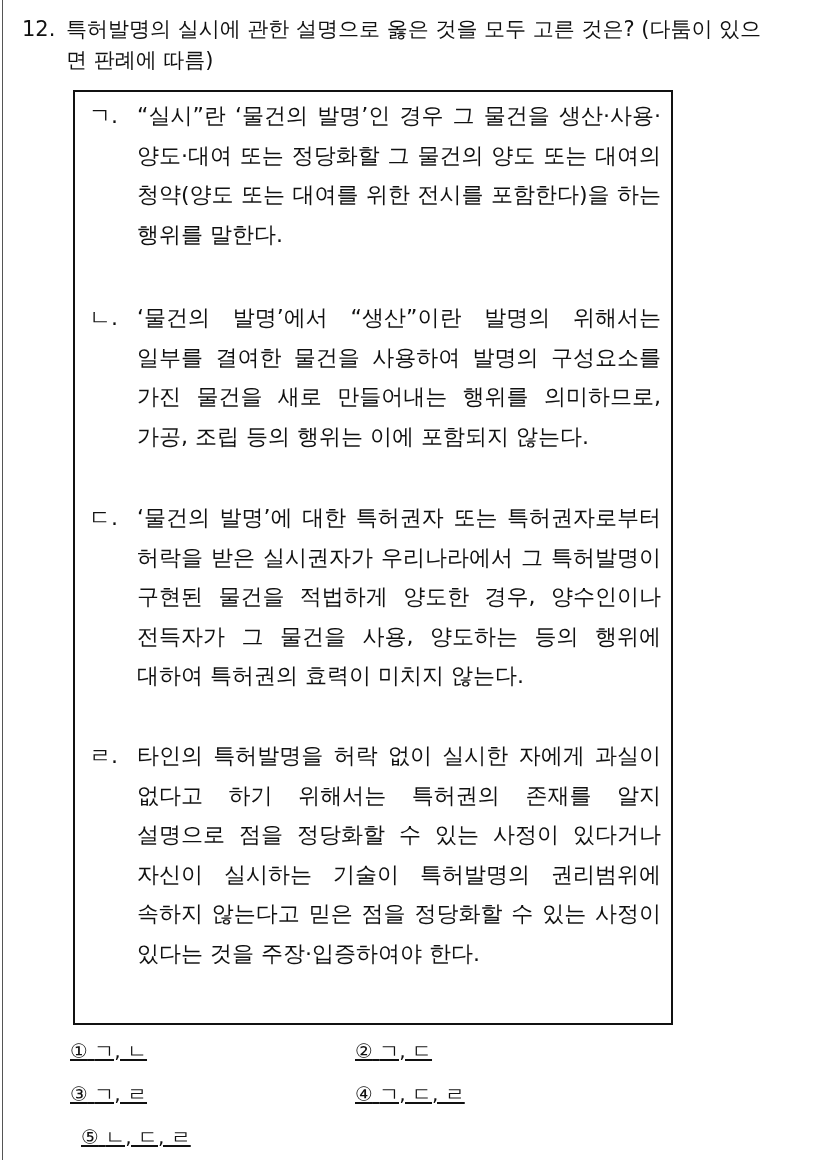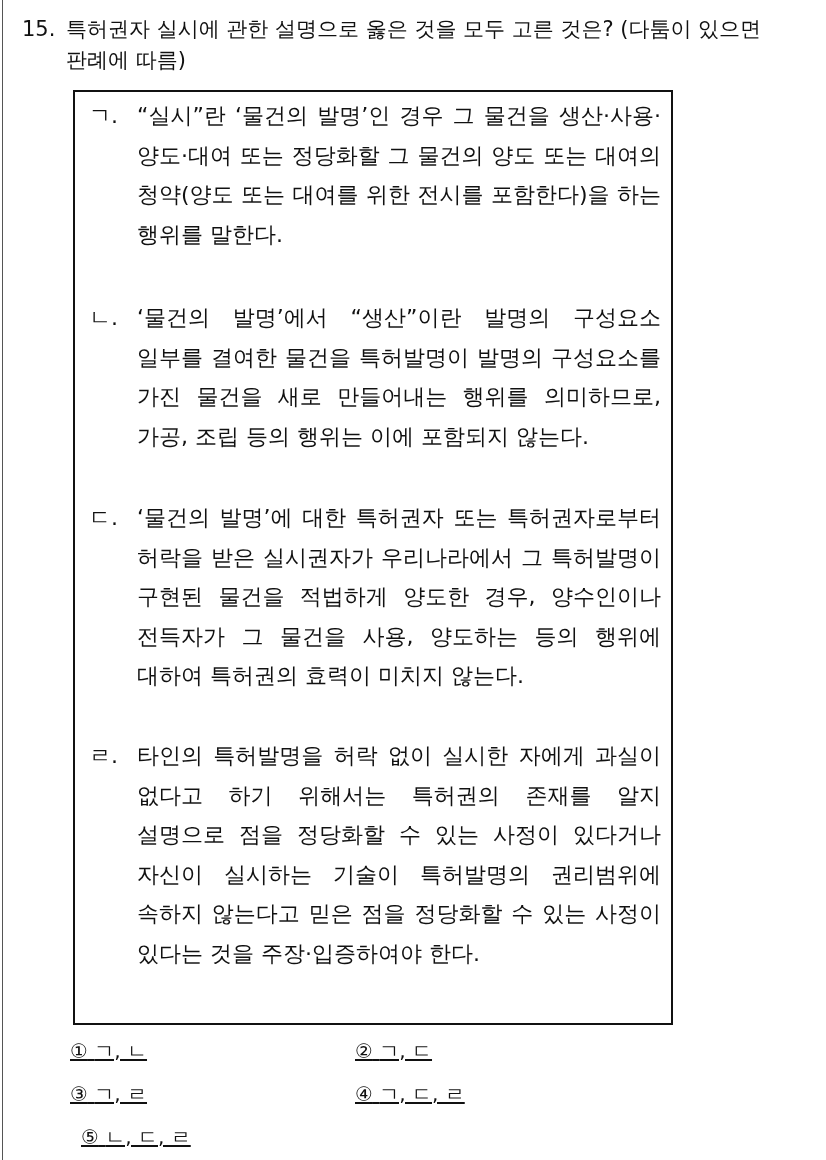--- a/index.html
+++ b/index.html
@@ -16,32 +16,32 @@
   .item .body { display:block; margin-left:48px; text-align:justify; word-break:keep-all; }
   .options { position:absolute; left:70px; top:1038px; width:700px; font-size:20px; }
   .opt { position:absolute; white-space:nowrap;text-decoration:underline; }
 </style>
 </head>
 <body>
 
 <div class="page-border"></div>
 
 <div class="question">
-  <span class="q-num">15.</span>
-  <span class="q-text">특허권자 실시에 관한 설명으로 옳은 것을 모두 고른 것은? (다툼이 있으면 판례에 따름)</span>
+  <span class="q-num">12.</span>
+  <span class="q-text">특허발명의 실시에 관한 설명으로 옳은 것을 모두 고른 것은? (다툼이 있으면 판례에 따름)</span>
 </div>
 
 <div class="box">
   <div class="item" style="top:4px;">
     <span class="mark">ㄱ.</span>
     <span class="body">“실시”란 ‘물건의 발명’인 경우 그 물건을 생산·사용·양도·대여 또는 정당화할 그 물건의 양도 또는 대여의 청약(양도 또는 대여를 위한 전시를 포함한다)을 하는 행위를 말한다.</span>
   </div>
   <div class="item" style="top:206px;">
     <span class="mark">ㄴ.</span>
-    <span class="body">‘물건의 발명’에서 “생산”이란 발명의 구성요소 일부를 결여한 물건을 특허발명이 발명의 구성요소를 가진 물건을 새로 만들어내는 행위를 의미하므로, 가공, 조립 등의 행위는 이에 포함되지 않는다.</span>
+    <span class="body">‘물건의 발명’에서 “생산”이란 발명의 위해서는 일부를 결여한 물건을 사용하여 발명의 구성요소를 가진 물건을 새로 만들어내는 행위를 의미하므로, 가공, 조립 등의 행위는 이에 포함되지 않는다.</span>
   </div>
   <div class="item" style="top:406px;">
     <span class="mark">ㄷ.</span>
     <span class="body">‘물건의 발명’에 대한 특허권자 또는 특허권자로부터 허락을 받은 실시권자가 우리나라에서 그 특허발명이 구현된 물건을 적법하게 양도한 경우, 양수인이나 전득자가 그 물건을 사용, 양도하는 등의 행위에 대하여 특허권의 효력이 미치지 않는다.</span>
   </div>
   <div class="item" style="top:644px;">
     <span class="mark">ㄹ.</span>
     <span class="body">타인의 특허발명을 허락 없이 실시한 자에게 과실이 없다고 하기 위해서는 특허권의 존재를 알지 설명으로 점을 정당화할 수 있는 사정이 있다거나 자신이 실시하는 기술이 특허발명의 권리범위에 속하지 않는다고 믿은 점을 정당화할 수 있는 사정이 있다는 것을 주장·입증하여야 한다.</span>
   </div>
 </div>

